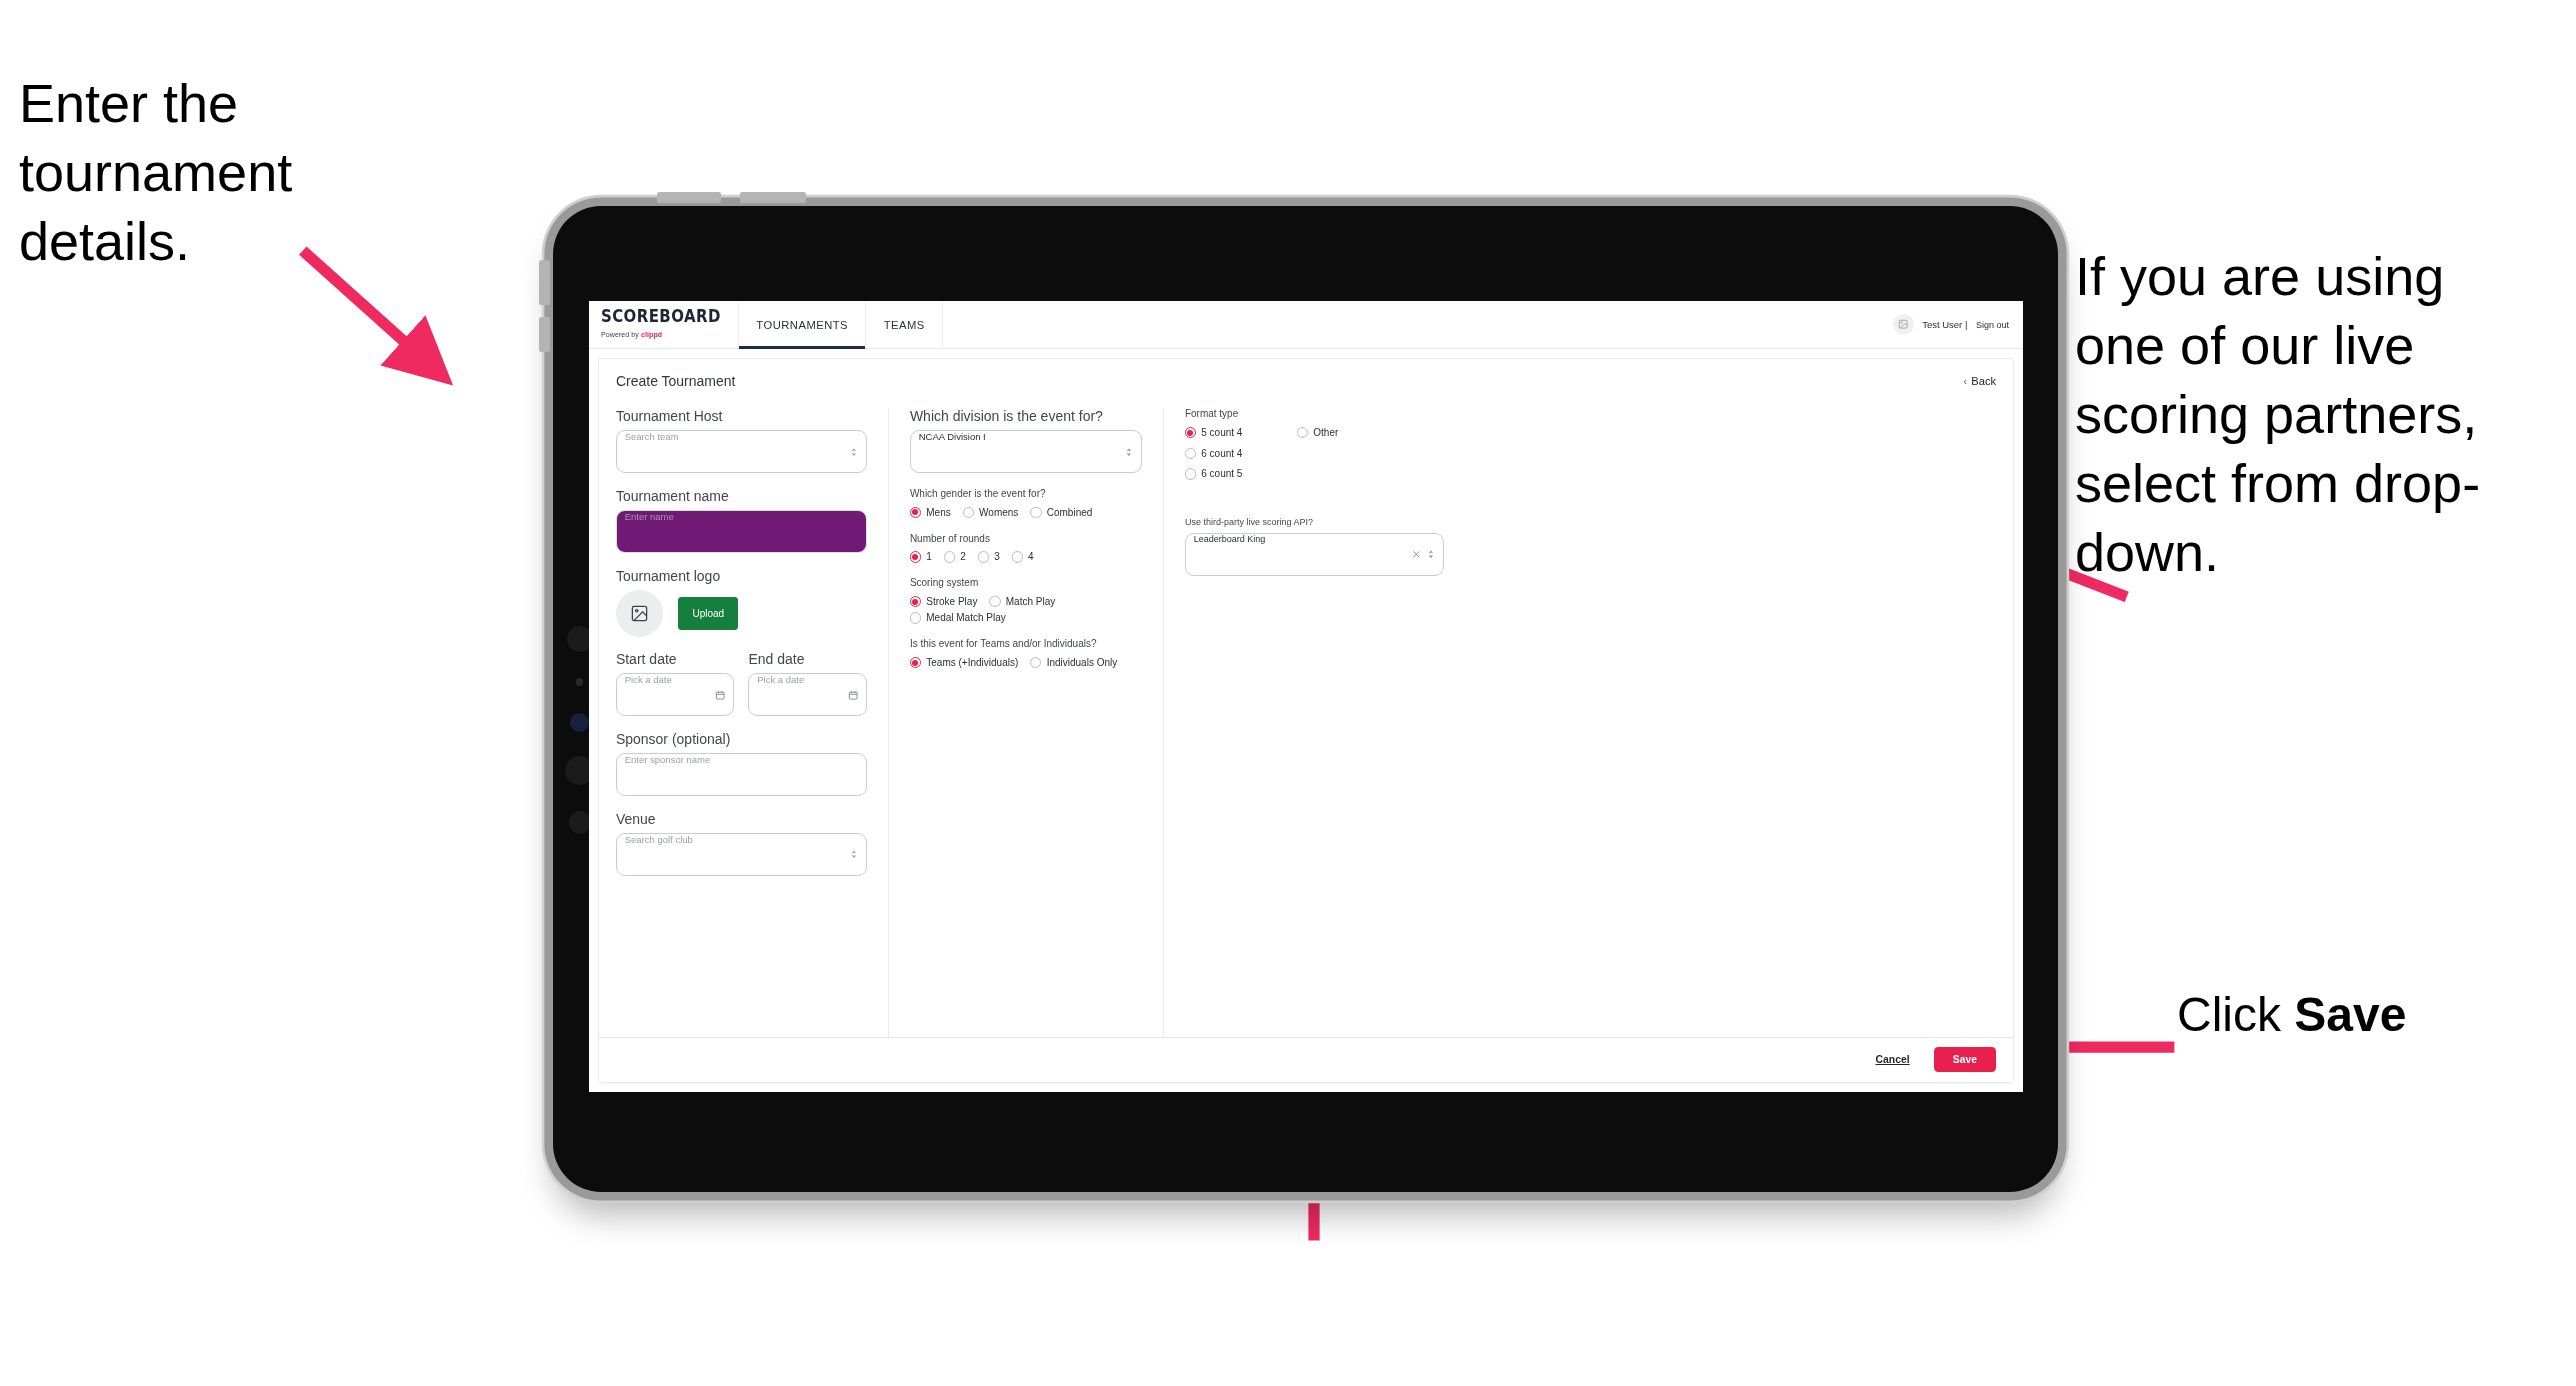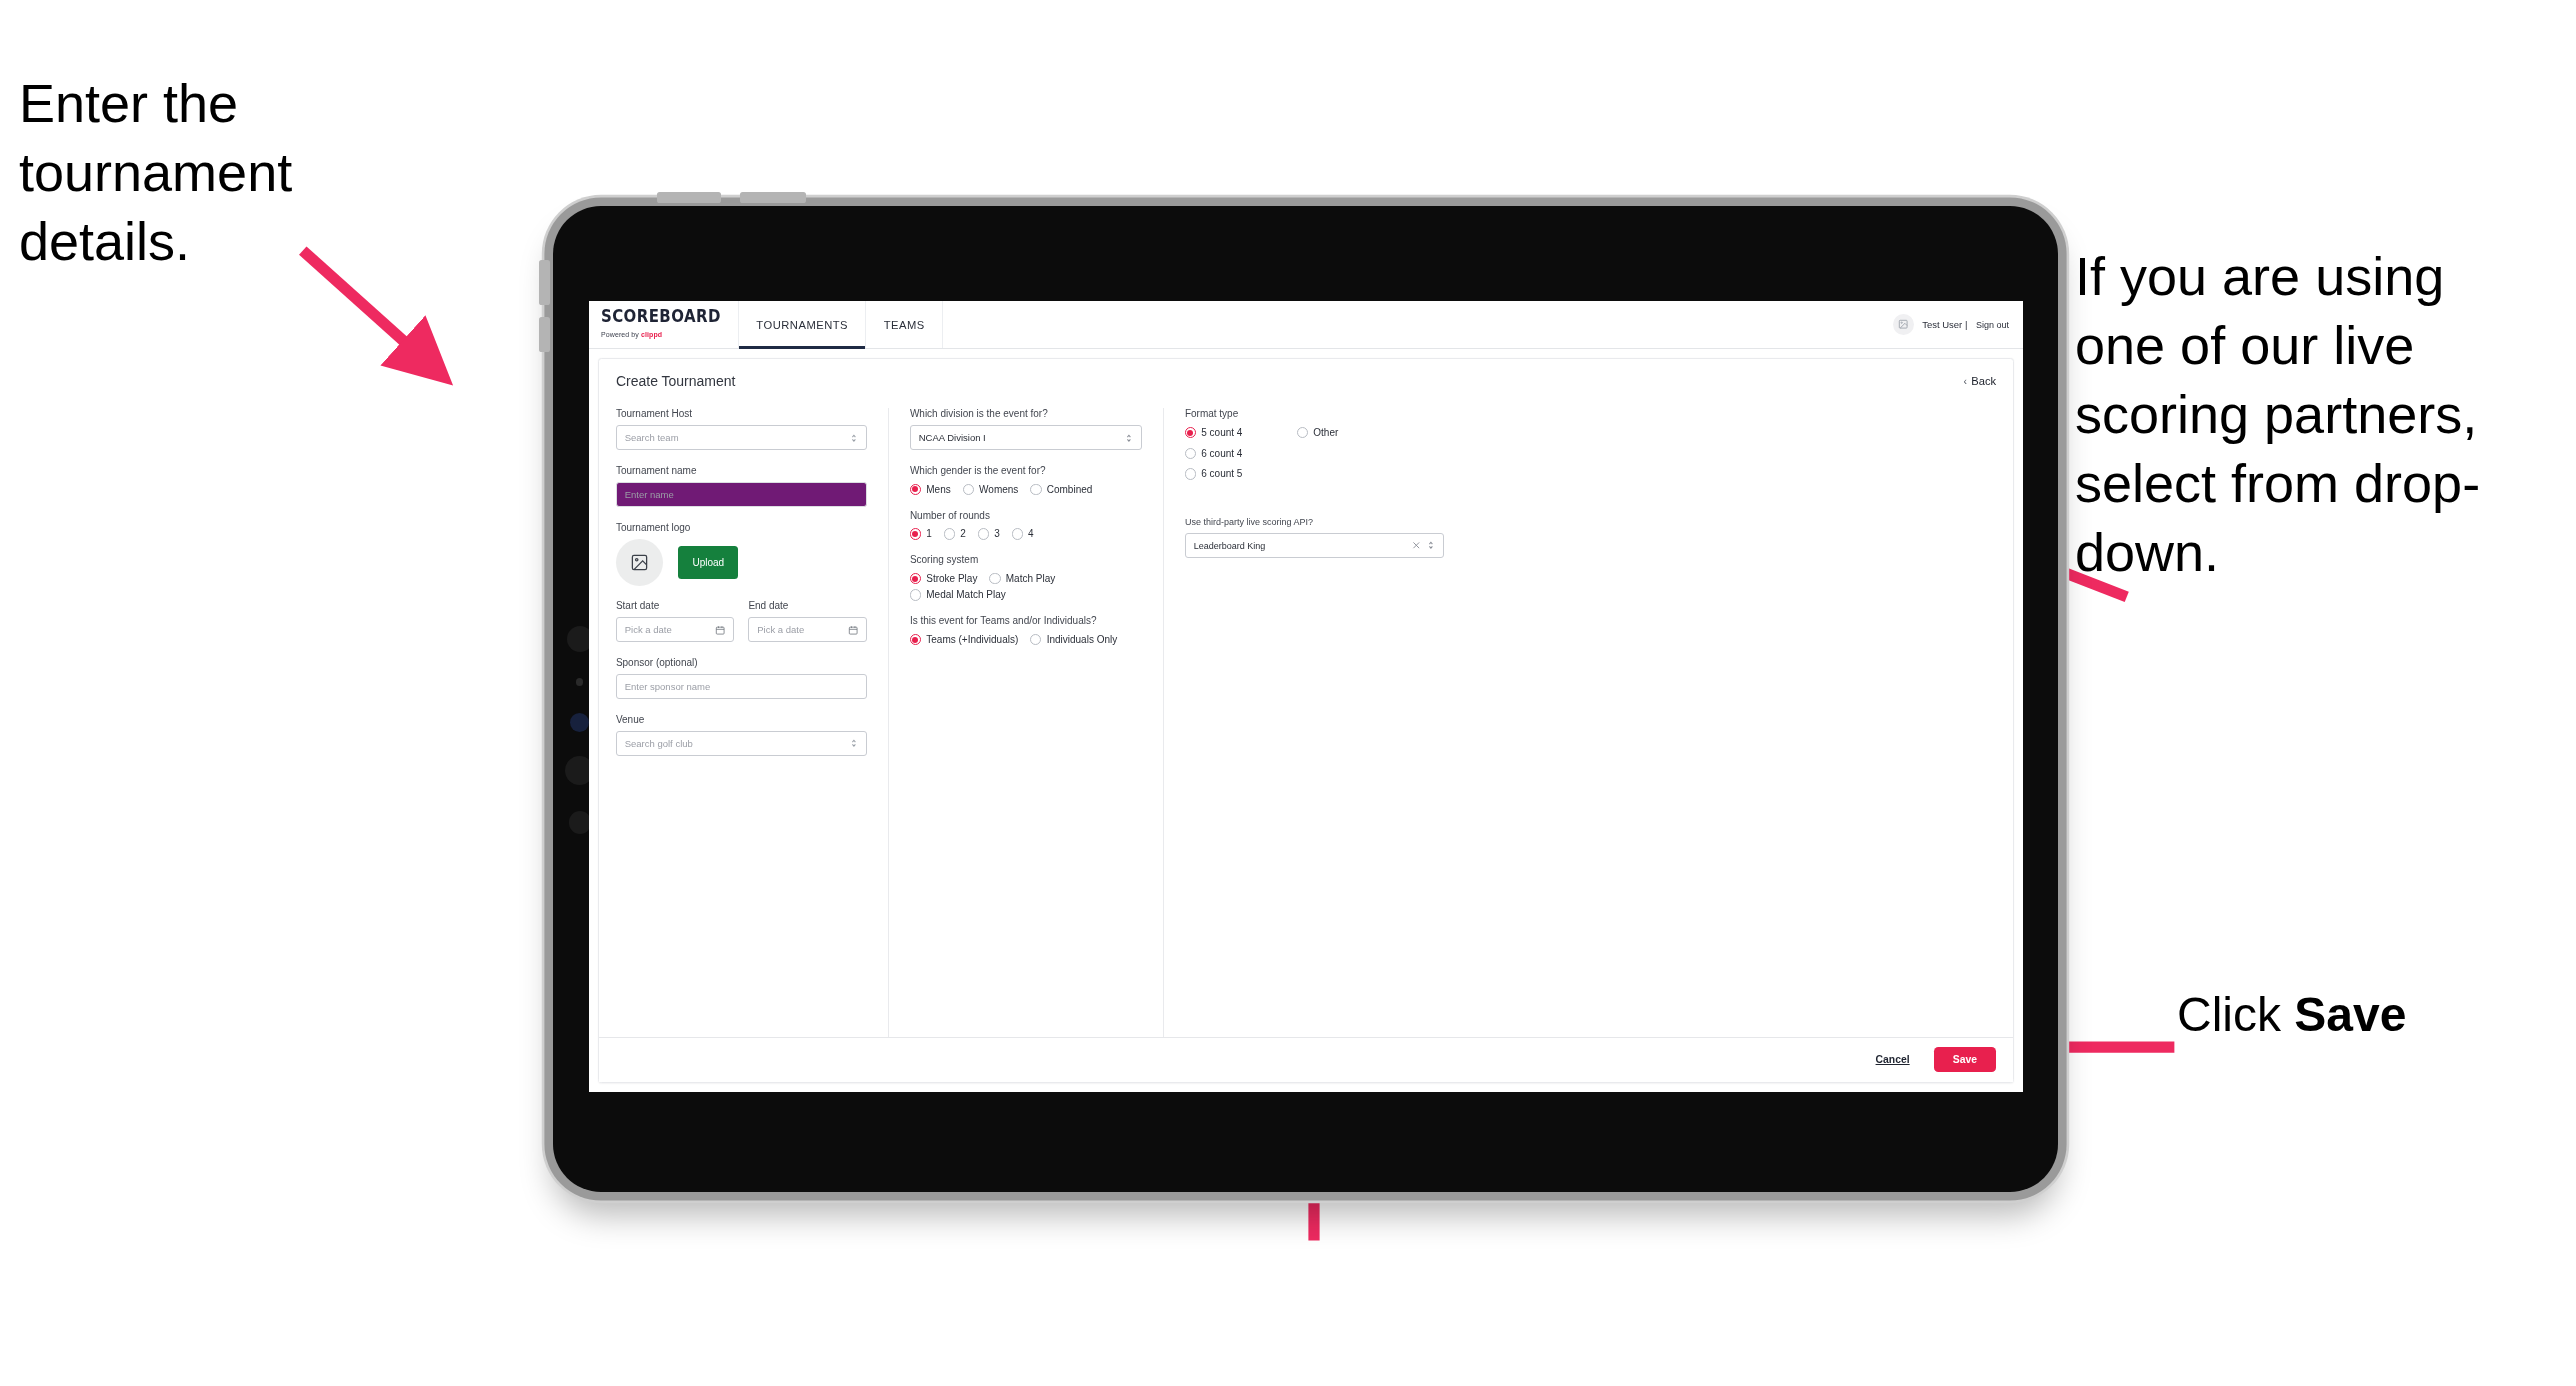--- a/index.html
+++ b/index.html
@@ -117,28 +117,28 @@
   .card-title { font-size: 14px; color: #32363f; }
   .back-link { font-size: 11.2px; color: #20242e; cursor: pointer; display:flex; align-items:center; gap:4.3px;}
   .back-chevron { font-size: 10.4px; color: #545964; }
 
   .columns { display: flex; flex: 1; padding: 19px 17.3px 0 17.3px; min-height: 0; }
   .col { padding-right: 21px; }
   .col1 { width: 273px; border-right: 0.9px solid #e9eaed; }
   .col2 { width: 275px; padding-left: 21px; border-right: 0.9px solid #e9eaed; }
   .col3 { flex: 1; padding-left: 21px; }
 
-  .field-label { font-size: 10px; color: #42464f; margin-bottom: 6px; display:block; }
+  .field-label { font-size: 14px; color: #42464f; margin-bottom: 6px; display:block; }
   .group-label { font-size: 10px; color: #42464f; margin-bottom: 7.8px; display:block; }
 
   .inp {
-    width: 100%; height: 25px;
-    border: 0.9px solid #c9ccd2; border-radius: 3px;
+    width: 100%; height: 43px;
+    border: 0.9px solid #c9ccd2; border-radius: 9px;
     background: #fff;
-    display: flex; align-items: center;
+    display: flex; 
     padding: 0 7.8px;
     font-size: 9.5px;
     position: relative;
   }
   .inp.filled { background: #701a75; border-color: #dcdee2; }
   .inp .ph { color: #9b9ea6; font-size: 9.5px; }
   .inp .val { color: #2b2f38; font-size: 9.5px; }
   .inp .right-ic { margin-left: auto; display:flex; align-items:center; gap:7px; color:#8a8e97; }
 
   .blk { margin-bottom: 14.7px; }

